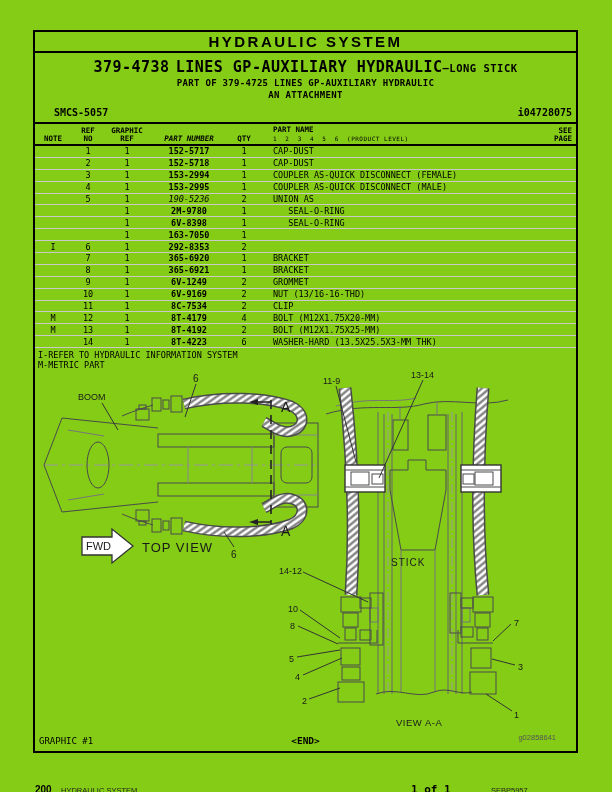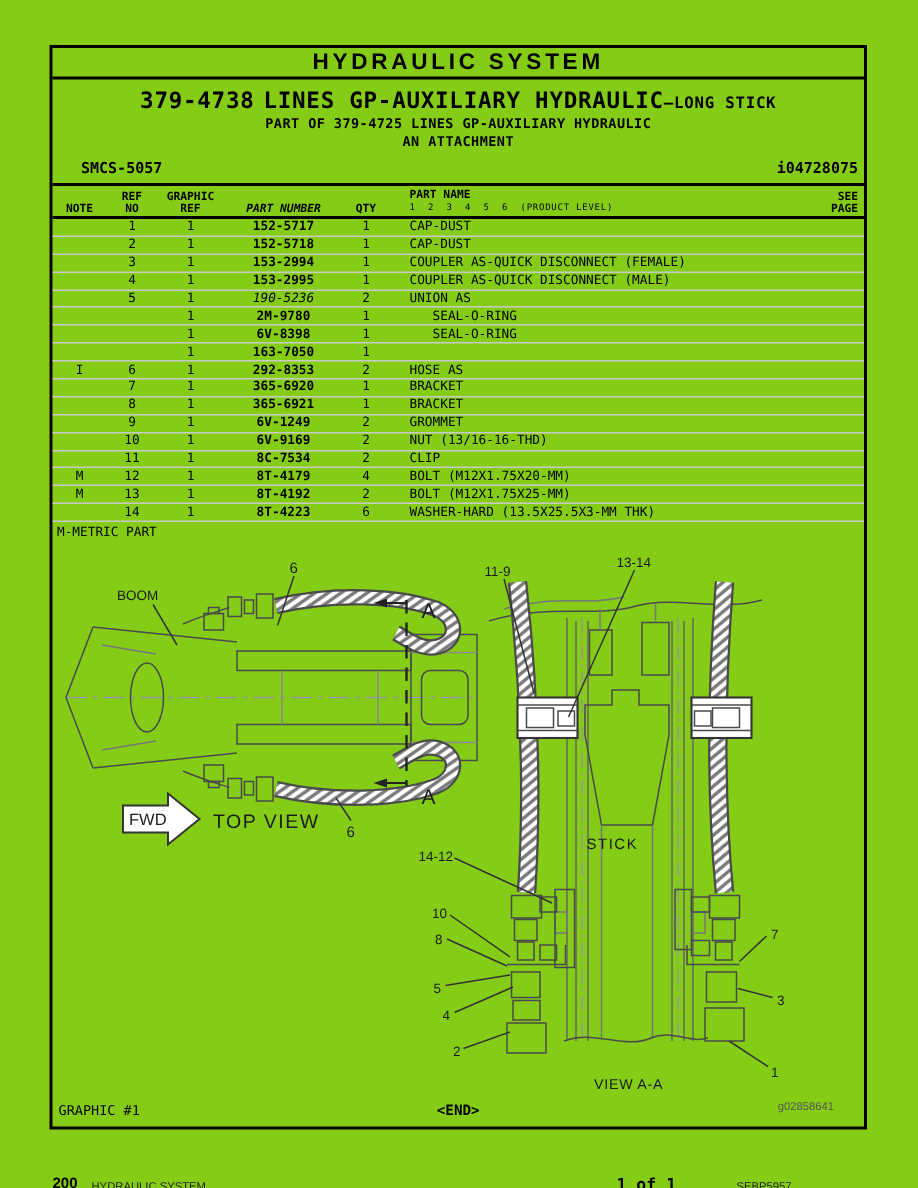--- a/index.html
+++ b/index.html
@@ -165,21 +165,20 @@
           <div class="tcell pn">163-7050</div>
           <div class="tcell qty">1</div>
           <div class="tcell see"></div>
         </div>
         <div class="trow">
           <div class="tcell note">I</div>
           <div class="tcell ref">6</div>
           <div class="tcell graphic">1</div>
           <div class="tcell pn">292-8353</div>
           <div class="tcell qty">2</div>
-          <div class="tcell name">HOSE AS</div>
           <div class="tcell see"></div>
         </div>
         <div class="trow">
           <div class="tcell note"></div>
           <div class="tcell ref">7</div>
           <div class="tcell graphic">1</div>
           <div class="tcell pn">365-6920</div>
           <div class="tcell qty">1</div>
           <div class="tcell name">BRACKET</div>
           <div class="tcell see"></div>
@@ -243,20 +242,21 @@
           <div class="tcell ref">14</div>
           <div class="tcell graphic">1</div>
           <div class="tcell pn">8T-4223</div>
           <div class="tcell qty">6</div>
           <div class="tcell name">WASHER-HARD (13.5X25.5X3-MM THK)</div>
           <div class="tcell see"></div>
         </div>
       </div>
 
     <div class="notes">
+      <div>I-REFER TO HYDRAULIC INFORMATION SYSTEM</div>
       <div>M-METRIC PART</div>
     </div>
 
     <div class="svgwrap" id="boomwrap">
       <svg width="285" height="228" viewBox="0 0 285 228">
         <defs>
           <pattern id="hatchA" patternUnits="userSpaceOnUse" width="5" height="5" patternTransform="rotate(55)">
             <rect width="5" height="5" fill="#fff"></rect>
               <line x1="2.5" y1="0" x2="2.5" y2="5" stroke="#767676" stroke-width="2.2"></line>
           </pattern>

